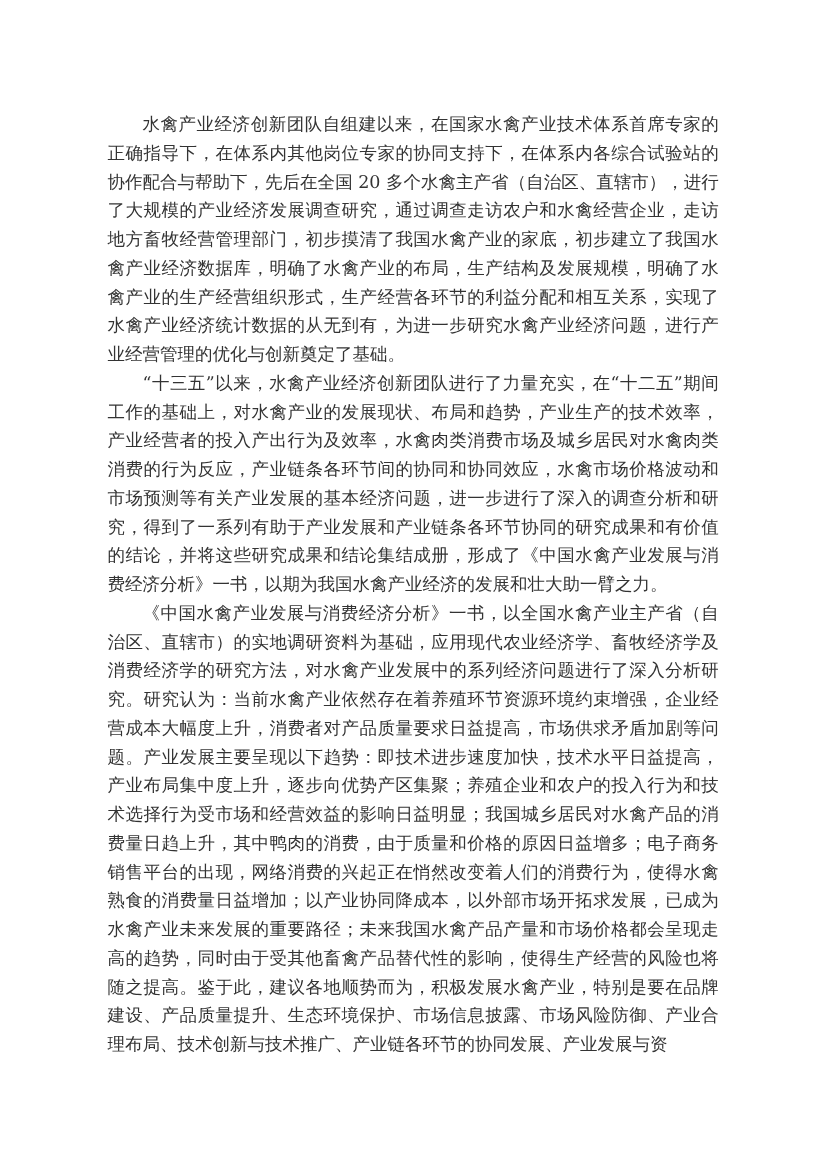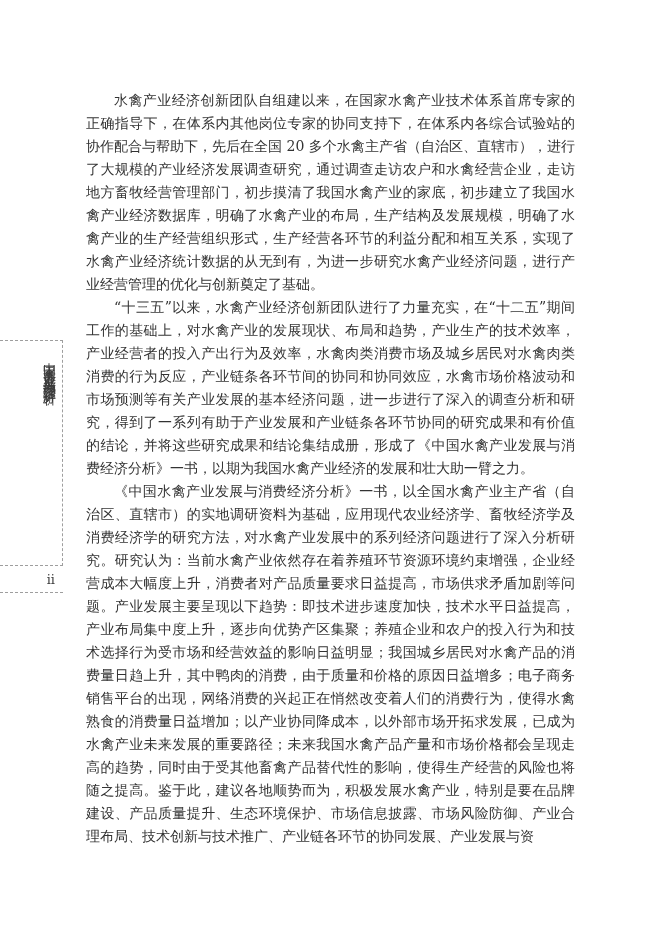--- a/index.html
+++ b/index.html
@@ -70,28 +70,20 @@
     margin: 0;
     padding: 0;
     text-indent: 2em;
   }
 </style>
 </head>
 <body>
 
 <div class="page">
 
-  <aside class="sidebar">
-    <div class="sidebar-box">
-      <span class="vertical-title">中国水禽产业发展与消费经济分析</span>
-    </div>
-    <div class="pagenum-row">
-      <span class="pagenum">ii</span>
-    </div>
-  </aside>
 
   <main class="content">
     <p>水禽产业经济创新团队自组建以来，在国家水禽产业技术体系首席专家的正确指导下，在体系内其他岗位专家的协同支持下，在体系内各综合试验站的协作配合与帮助下，先后在全国 20 多个水禽主产省（自治区、直辖市），进行了大规模的产业经济发展调查研究，通过调查走访农户和水禽经营企业，走访地方畜牧经营管理部门，初步摸清了我国水禽产业的家底，初步建立了我国水禽产业经济数据库，明确了水禽产业的布局，生产结构及发展规模，明确了水禽产业的生产经营组织形式，生产经营各环节的利益分配和相互关系，实现了水禽产业经济统计数据的从无到有，为进一步研究水禽产业经济问题，进行产业经营管理的优化与创新奠定了基础。</p>
     <p>“十三五”以来，水禽产业经济创新团队进行了力量充实，在“十二五”期间工作的基础上，对水禽产业的发展现状、布局和趋势，产业生产的技术效率，产业经营者的投入产出行为及效率，水禽肉类消费市场及城乡居民对水禽肉类消费的行为反应，产业链条各环节间的协同和协同效应，水禽市场价格波动和市场预测等有关产业发展的基本经济问题，进一步进行了深入的调查分析和研究，得到了一系列有助于产业发展和产业链条各环节协同的研究成果和有价值的结论，并将这些研究成果和结论集结成册，形成了《中国水禽产业发展与消费经济分析》一书，以期为我国水禽产业经济的发展和壮大助一臂之力。</p>
     <p>《中国水禽产业发展与消费经济分析》一书，以全国水禽产业主产省（自治区、直辖市）的实地调研资料为基础，应用现代农业经济学、畜牧经济学及消费经济学的研究方法，对水禽产业发展中的系列经济问题进行了深入分析研究。研究认为：当前水禽产业依然存在着养殖环节资源环境约束增强，企业经营成本大幅度上升，消费者对产品质量要求日益提高，市场供求矛盾加剧等问题。产业发展主要呈现以下趋势：即技术进步速度加快，技术水平日益提高，产业布局集中度上升，逐步向优势产区集聚；养殖企业和农户的投入行为和技术选择行为受市场和经营效益的影响日益明显；我国城乡居民对水禽产品的消费量日趋上升，其中鸭肉的消费，由于质量和价格的原因日益增多；电子商务销售平台的出现，网络消费的兴起正在悄然改变着人们的消费行为，使得水禽熟食的消费量日益增加；以产业协同降成本，以外部市场开拓求发展，已成为水禽产业未来发展的重要路径；未来我国水禽产品产量和市场价格都会呈现走高的趋势，同时由于受其他畜禽产品替代性的影响，使得生产经营的风险也将随之提高。鉴于此，建议各地顺势而为，积极发展水禽产业，特别是要在品牌建设、产品质量提升、生态环境保护、市场信息披露、市场风险防御、产业合理布局、技术创新与技术推广、产业链各环节的协同发展、产业发展与资</p>
   </main>
 
 </div>
 
 </body></html>

